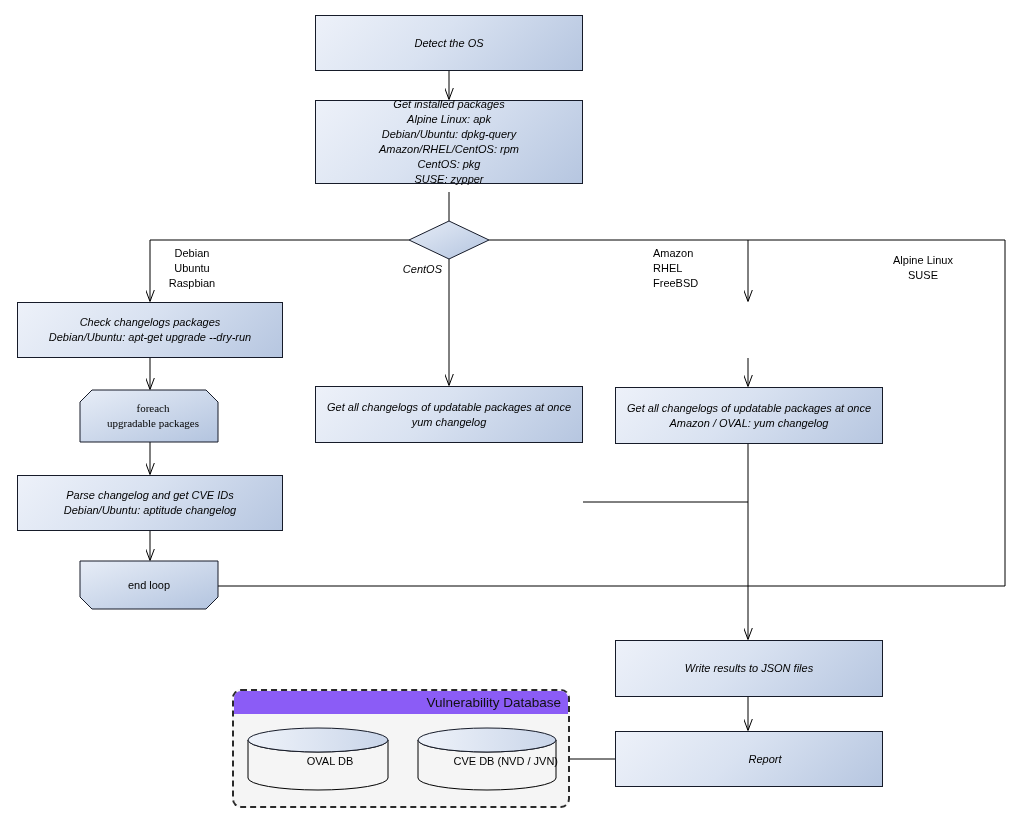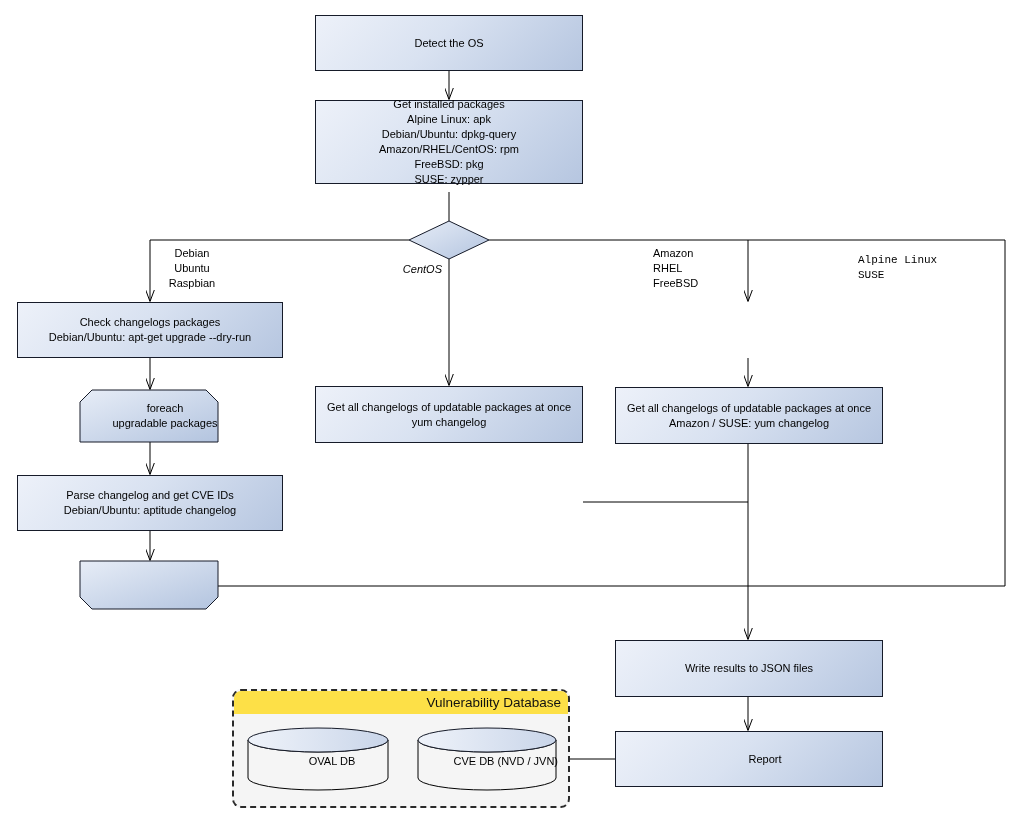--- a/index.html
+++ b/index.html
@@ -8,55 +8,55 @@
     font-family:"Liberation Sans", sans-serif; font-size:11px; color:#000;
     overflow:hidden;
   }
   .wires { position:absolute; left:0; top:0; z-index:1; pointer-events:none; }
   .wires path, .wires polyline { fill:none; stroke:#000; stroke-width:1; }
   .node {
     position:absolute; z-index:2; box-sizing:border-box;
     border:1px solid #161b29;
     background:linear-gradient(135deg, #edf1f9 0%, #d9e2f1 45%, #b6c6e0 100%);
     display:flex; flex-direction:column; align-items:center; justify-content:center;
-    text-align:right; line-height:15px;
+    text-align:right; line-height:15px;font-style:italic;
   }
   .node .line { white-space:nowrap; }
   .shape-text {
     position:absolute; z-index:2; display:flex; flex-direction:column;
     align-items:center; justify-content:center; text-align:center; line-height:15px;
     pointer-events:none;
   }
   .edge-label { position:absolute; z-index:2; line-height:15px; }
   .edge-label .line { white-space:nowrap; }
   #n-detect       { left:315px; top:15px;  width:268px; height:56px; }
   #n-pkgs         { left:315px; top:100px; width:268px; height:84px; }
   #n-check        { left:17px;  top:302px; width:266px; height:56px; }
   #n-parse-deb    { left:17px;  top:475px; width:266px; height:56px; }
   #n-centos-logs  { left:315px; top:386px; width:268px; height:57px; }
   #n-centos-parse { left:315px; top:475px; width:268px; height:56px; }
   #n-cve-ids      { left:615px; top:302px; width:268px; height:56px; }
   #n-amazon-logs  { left:615px; top:387px; width:268px; height:57px; }
   #n-write        { left:615px; top:640px; width:268px; height:57px; }
   #n-report       { left:615px; top:731px; width:268px; height:56px;padding-left:32px; }
-  #t-foreach      { left:96px;  top:390px; width:138px; height:52px; }
+  #t-foreach      { left:84px;  top:390px; width:138px; height:52px;font-family:Liberation Serif, serif; }
   #t-endloop      { left:80px;  top:561px; width:138px; height:48px; }
-  #t-oval         { left:248px; top:742px; width:168px; height:38px; }
+  #t-oval         { left:248px; top:742px; width:140px; height:38px;padding-left:12px; }
   #t-cvedb        { left:416px; top:742px; width:142px; height:38px;align-items:flex-end; }
   #l-debian { left:150px; top:246px; width:84px;  text-align:center; }
   #l-centos { left:378px; top:262px; width:64px;  text-align:right;font-style:italic;  }
   #l-amazon { left:653px; top:246px; width:88px;  text-align:left;  }
-  #l-alpine { left:858px; top:253px; width:130px; text-align:left;font-family:Liberation Mono, monospace;  }
+  #l-alpine { left:858px; top:253px; width:130px; text-align:center;  }
   #db-box {
     position:absolute; z-index:0; left:232px; top:689px; width:338px; height:119px;
     box-sizing:border-box; border:2px dashed #2a2a2a; border-radius:9px;
     background:#f5f5f5; overflow:hidden;
   }
   #db-header {
-    height:23px; background:#fde047; display:flex; align-items:center;
+    height:23px; background:#8b5cf6; display:flex; align-items:center;
     justify-content:flex-end; padding:0 7px; font-size:13.5px; color:#111;
   }
 </style>
 </head>
 <body>
 
 <div class="canvas">
 
   <div id="db-box">
     <div id="db-header">
@@ -119,21 +119,21 @@
 
   <div class="node" id="n-detect">
     <div class="line">Detect the OS</div>
   </div>
 
   <div class="node" id="n-pkgs">
     <div class="line">Get installed packages</div>
     <div class="line">Alpine Linux: apk</div>
     <div class="line">Debian/Ubuntu: dpkg-query</div>
     <div class="line">Amazon/RHEL/CentOS: rpm</div>
-    <div class="line">FreeBSD: pkg</div>
+    <div class="line">CentOS: pkg</div>
     <div class="line">SUSE: zypper</div>
   </div>
 
   <div class="node" id="n-check">
     <div class="line">Check changelogs packages</div>
     <div class="line">Debian/Ubuntu: apt-get upgrade --dry-run</div>
   </div>
 
   <div class="node" id="n-parse-deb">
     <div class="line">Parse changelog and get  CVE IDs</div>
@@ -142,34 +142,37 @@
 
   <div class="node" id="n-centos-logs">
     <div class="line">Get all changelogs of updatable packages at once</div>
     <div class="line">yum changelog</div>
   </div>
 
 
 
   <div class="node" id="n-amazon-logs">
     <div class="line">Get all changelogs of updatable packages at once</div>
-    <div class="line">Amazon / SUSE: yum changelog</div>
+    <div class="line">Amazon / OVAL: yum changelog</div>
   </div>
 
   <div class="node" id="n-write">
     <div class="line">Write results to JSON files</div>
   </div>
 
   <div class="node" id="n-report">
     <div class="line">Report</div>
   </div>
 
   <div class="shape-text" id="t-foreach">
     <div class="line">foreach</div>
     <div class="line">upgradable  packages</div>
+  </div>
+  <div class="shape-text" id="t-endloop">
+    <div class="line">end loop</div>
   </div>
   <div class="shape-text" id="t-oval">
     <div class="line">OVAL DB</div>
   </div>
   <div class="shape-text" id="t-cvedb">
     <div class="line">CVE DB (NVD / JVN)</div>
   </div>
 
   <div class="edge-label" id="l-debian">
     <div class="line">Debian</div>

